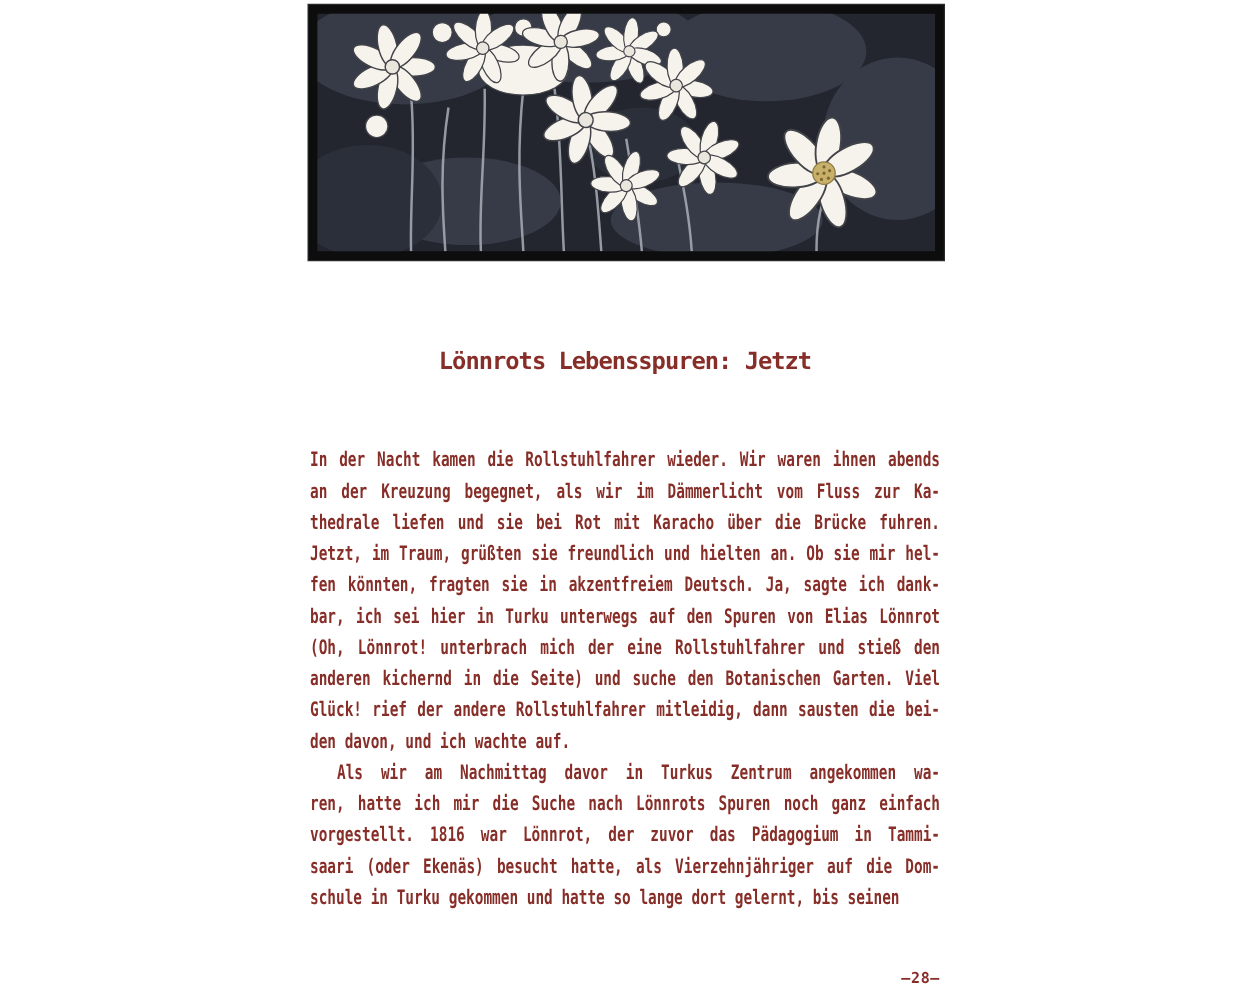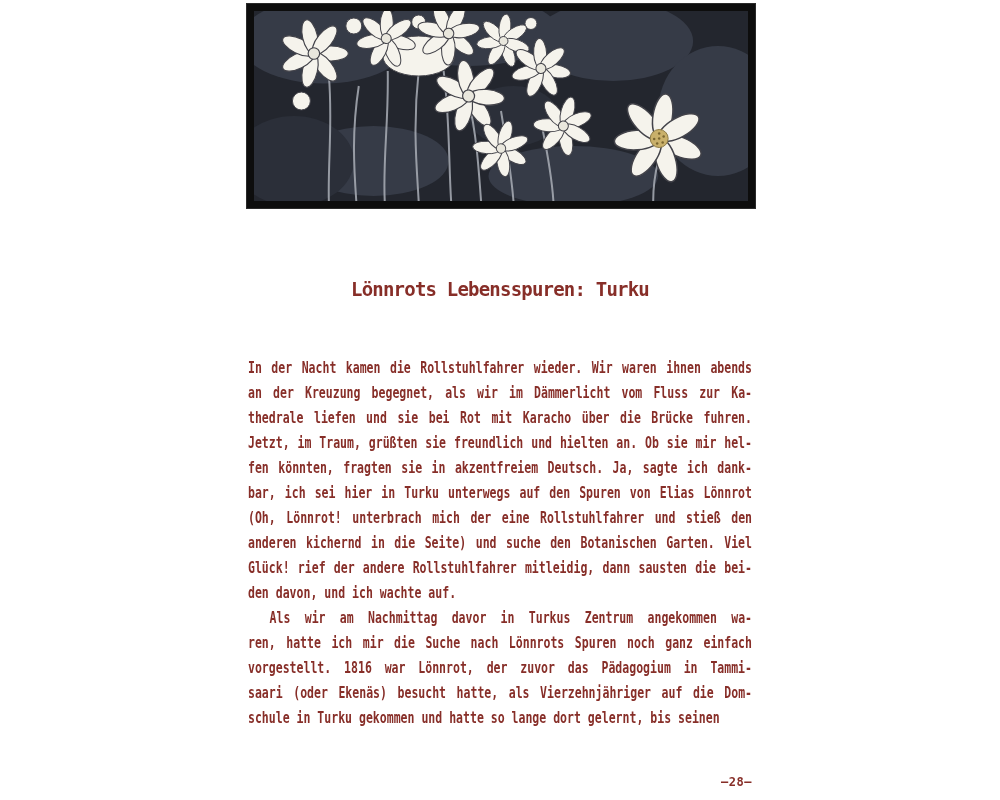--- a/index.html
+++ b/index.html
@@ -130,21 +130,21 @@
         <circle class="art-dot" cx="9" cy="-4" r="2.5"></circle>
         <circle class="art-dot" cx="7" cy="8" r="2.5"></circle>
         <circle class="art-dot" cx="-4" cy="10" r="2.5"></circle>
         <circle class="art-dot" cx="-10" cy="1" r="2.5"></circle>
         <circle class="art-dot" cx="0" cy="0" r="2.5"></circle>
       </g>
     </g>
   </svg>
 </figure>
 
-<h1 class="heading">Lönnrots Lebensspuren: Turku</h1>
+<h1 class="heading">Lönnrots Lebensspuren: Jetzt</h1>
 
 <div class="body-text">
   <div class="body-inner" id="text-body">
       <div class="line">In der Nacht kamen die Rollstuhlfahrer wieder. Wir waren ihnen abends</div>
       <div class="line">an der Kreuzung begegnet, als wir im Dämmerlicht vom Fluss zur Ka-</div>
       <div class="line">thedrale liefen und sie bei Rot mit Karacho über die Brücke fuhren.</div>
       <div class="line">Jetzt, im Traum, grüßten sie freundlich und hielten an. Ob sie mir hel-</div>
       <div class="line">fen könnten, fragten sie in akzentfreiem Deutsch. Ja, sagte ich dank-</div>
       <div class="line">bar, ich sei hier in Turku unterwegs auf den Spuren von Elias Lönnrot</div>
       <div class="line">(Oh, Lönnrot! unterbrach mich der eine Rollstuhlfahrer und stieß den</div>

